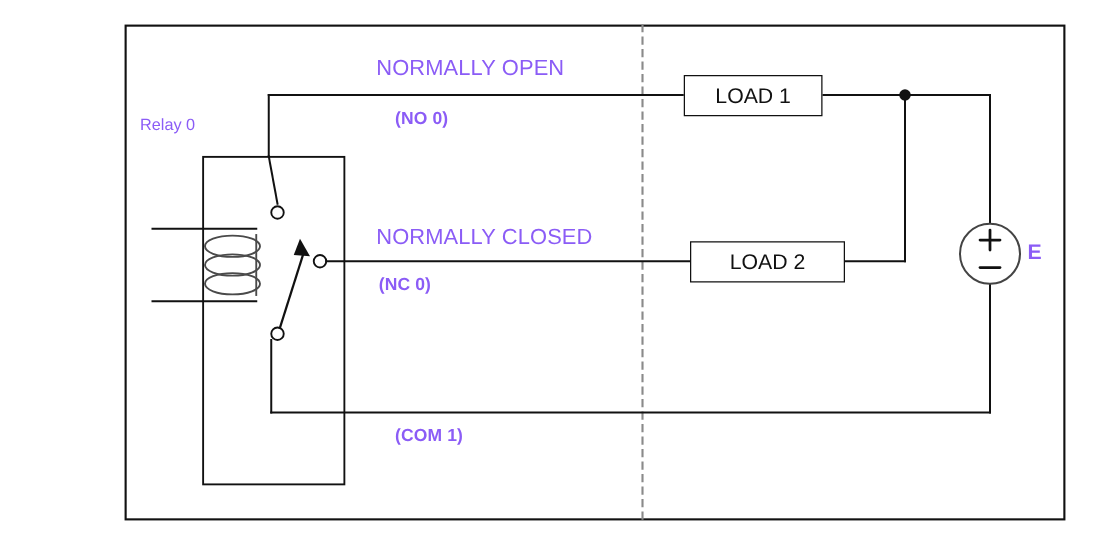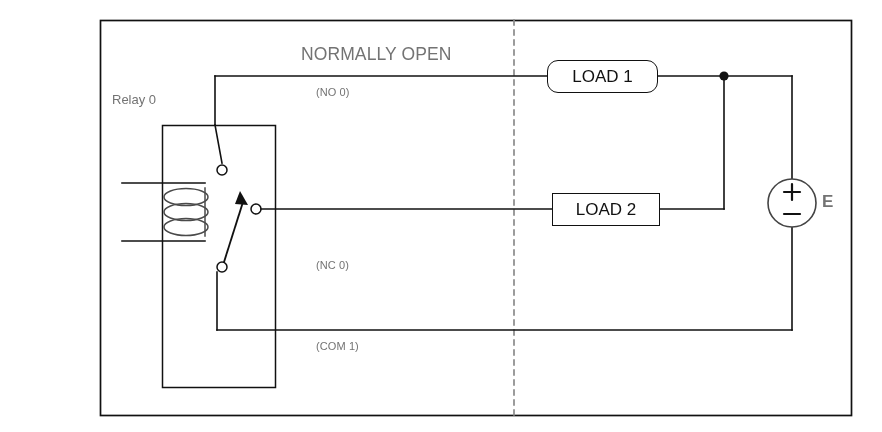--- a/index.html
+++ b/index.html
@@ -1,22 +1,22 @@
 <!DOCTYPE html>
 <html><head>
 <meta charset="utf-8">
 <style>
   html,body{margin:0;padding:0;background:#ffffff;}
   body{width:882px;height:432px;overflow:hidden;
        font-family:"Liberation Sans","DejaVu Sans",sans-serif;color:#111;}
   #stage{position:relative;width:882px;height:432px;background:#fff;}
   svg#circuit{position:absolute;left:0;top:0;width:882px;height:432px;}
-  .lbl{position:absolute;white-space:nowrap;color:#737373;}
+  .lbl{position:absolute;white-space:nowrap;color:#8b5cf6;}
   .lbl-main{font-size:17.5px;letter-spacing:.1px;}
-  .lbl-sub{font-size:11px;letter-spacing:.1px;}
+  .lbl-sub{font-size:14px;letter-spacing:.1px;font-weight:bold;}
   .lbl-relay{font-size:13px;}
   .lbl-load{font-size:17px;}
   .lbl-e{font-size:17px;font-weight:600;}
   .loadbox{position:absolute;box-sizing:border-box;border:1.6px solid #111;
            background:#fff;display:flex;align-items:center;justify-content:center;}
 </style>
 </head>
 <body>
 
 <div id="stage">
@@ -77,27 +77,28 @@
       <line x1="792" y1="184" x2="792" y2="200"></line>
       <line x1="784" y1="214" x2="800" y2="214"></line>
     </g>
   </svg>
 
   <div class="lbl lbl-relay" style="left:112px; top:92px;">Relay 0</div>
 
   <div class="lbl lbl-main" style="left:301px; top:44px;">NORMALLY OPEN</div>
   <div class="lbl lbl-sub" style="left:316px; top:86px;">(NO 0)</div>
 
-  <div class="lbl lbl-sub" style="left:316px; top:219px;margin-top:40px;">(NC 0)</div>
+  <div class="lbl lbl-main" style="left:301px; top:179px;">NORMALLY CLOSED</div>
+  <div class="lbl lbl-sub" style="left:303px; top:219px;">(NC 0)</div>
 
   <div class="lbl lbl-sub" style="left:316px; top:340px;">(COM 1)</div>
 
-  <div class="loadbox" style="left:547px; top:60px; width:111px; height:33px;border-radius:11px;">
+  <div class="loadbox" style="left:547px; top:60px; width:111px; height:33px;">
     <span class="lbl-load">LOAD 1</span>
   </div>
 
-  <div class="loadbox" style="left:552px; top:193px; width:108px; height:33px;">
+  <div class="loadbox" style="left:552px; top:193px; width:124px; height:33px;">
     <span class="lbl-load">LOAD 2</span>
   </div>
 
   <div class="lbl lbl-e" style="left:822px; top:192px;">E</div>
 
 </div>
 
 </body></html>

